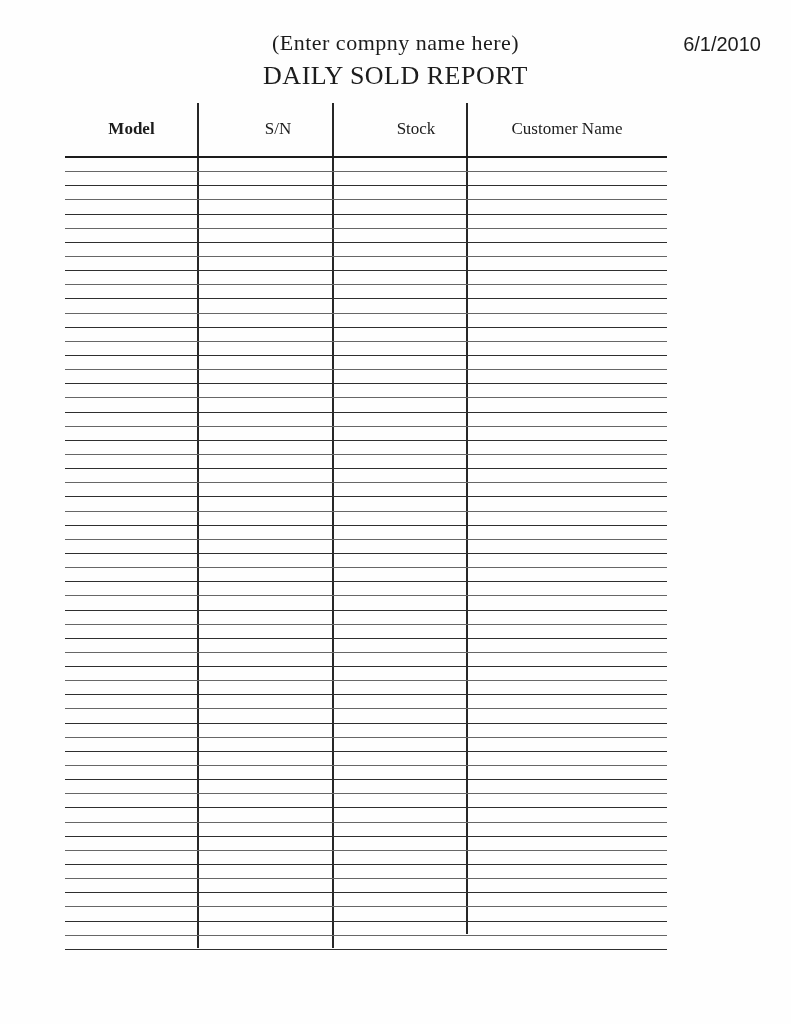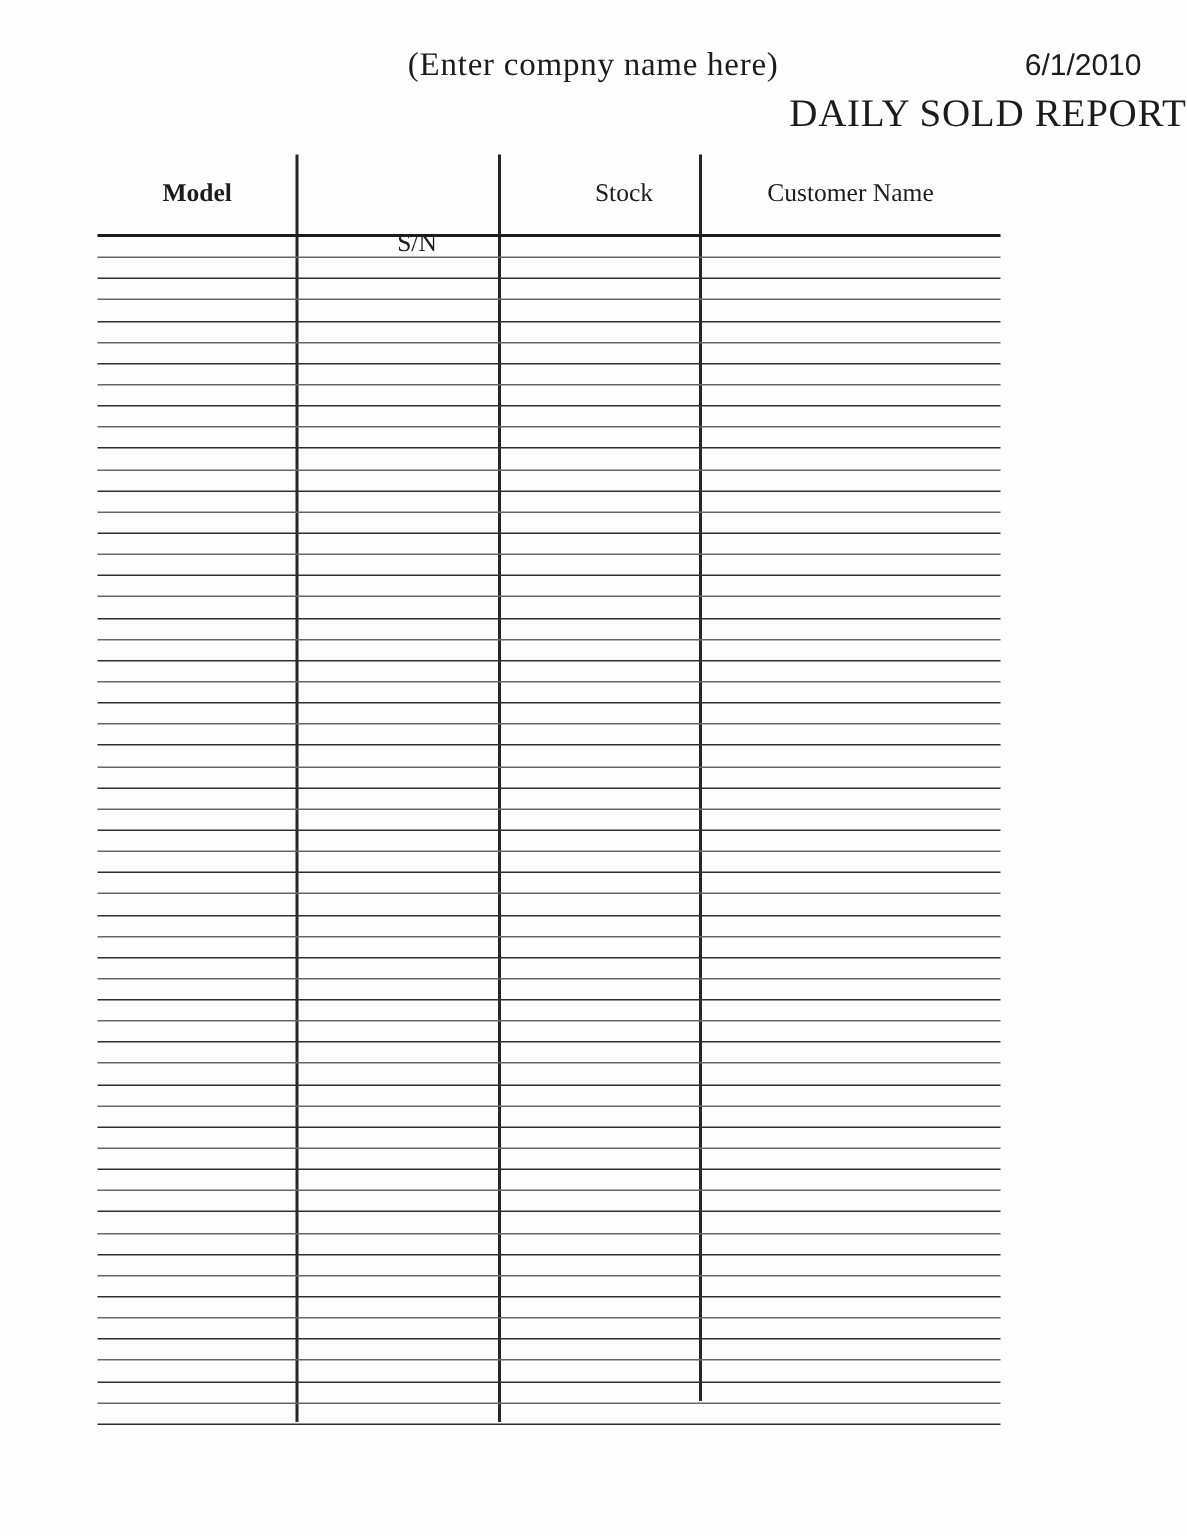--- a/index.html
+++ b/index.html
@@ -19,39 +19,39 @@
     font-size:22px;line-height:26px;
     letter-spacing:0.5px;
   }
   .report-date{
     position:absolute;top:32px;right:64px;
     font-family:"Liberation Sans", sans-serif;
     font-size:20px;line-height:24px;margin-left:37px;
   }
   .title{
     position:absolute;left:0;top:61px;width:791px;
-    text-align:right;
+    text-align:center;
     font-size:26px;line-height:30px;
     letter-spacing:0.5px;
   }
   
   .table{
     position:absolute;left:65px;top:103px;
     width:602px;height:845px;
   }
   .thead{
     position:absolute;left:0;top:0;width:602px;height:53px;
   }
   .th{
     position:absolute;top:15px;height:22px;
     text-align:center;
     font-size:17px;line-height:22px;
   }
   .th.c0{left:0;width:133px;font-weight:bold;}
-  .th.c1{left:133px;width:160px;margin-top:33px;}
+  .th.c1{left:133px;width:160px;}
   .th.c2{left:284px;width:134px;}
   .th.c3{left:402px;width:200px;}
   .tbody{
     position:absolute;left:0;top:53px;width:602px;height:792px;
     border-top:2px solid #1c1c1c;
     box-sizing:content-box;
   }
   .trow{
     height:14.142857px;
     box-sizing:border-box;

